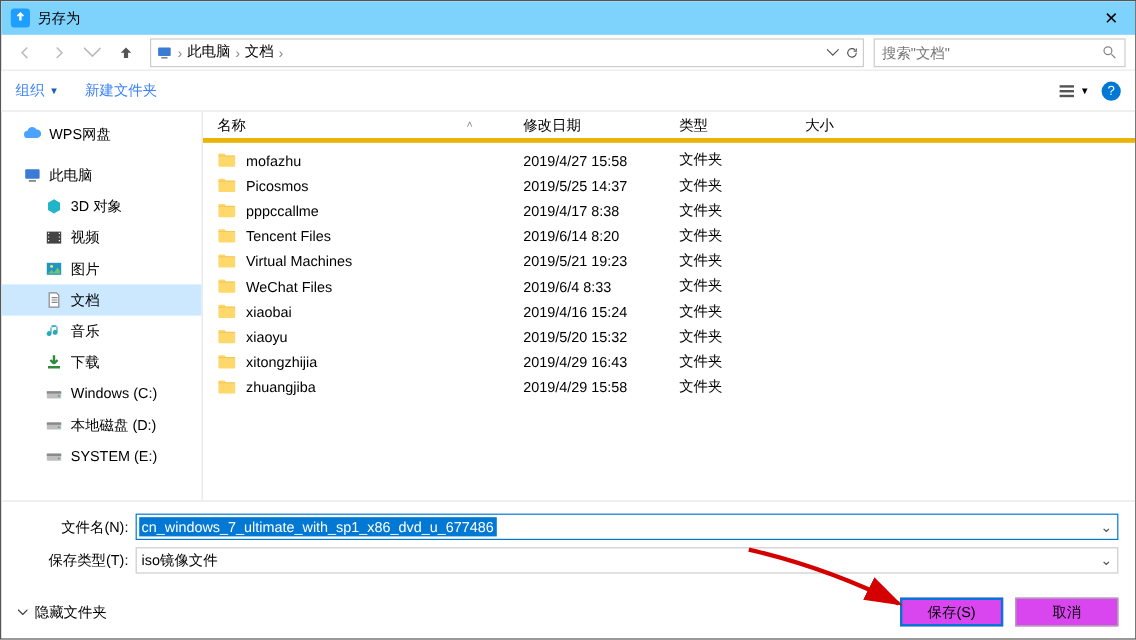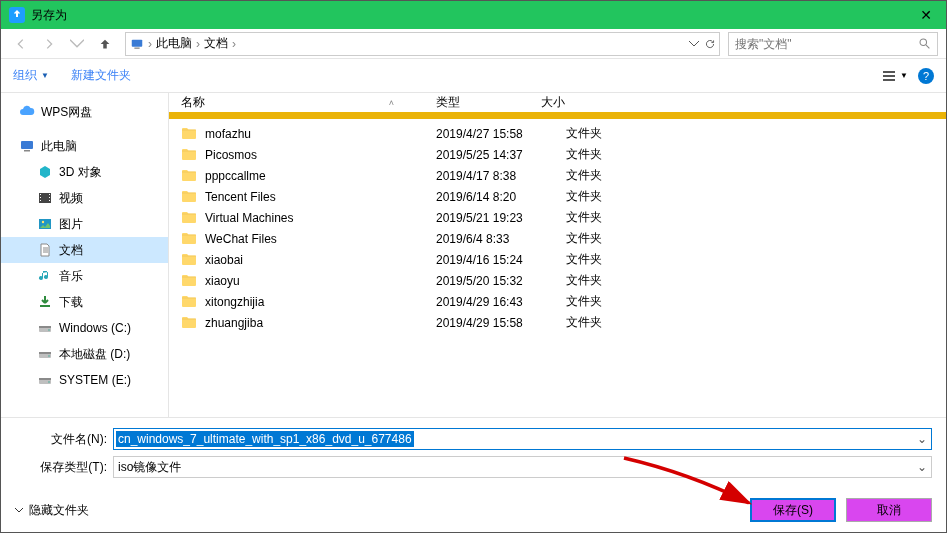--- a/index.html
+++ b/index.html
@@ -1,17 +1,17 @@
 <!DOCTYPE html>
 <html><head>
 <meta charset="utf-8">
 <style>
 *{box-sizing:border-box;margin:0;padding:0;font-family:"Microsoft YaHei","Segoe UI",sans-serif;font-size:12px;color:#000}
 body{background:#fff;width:947px;height:533px;overflow:hidden;position:relative;border:1px solid #555}
-.titlebar{height:28px;display:flex;align-items:center;padding:0 8px;background:#22c55e}
+.titlebar{height:28px;display:flex;align-items:center;padding:0 8px;background:#7dd3fc}
 .app-icon{width:16px;height:16px;background:#1e9eff;border-radius:3px;margin-right:6px;display:flex;align-items:center;justify-content:center}
 .app-icon svg{width:10px;height:10px;fill:#fff}
 .title-text{flex:1}
 .close-x{width:24px;text-align:center;font-size:14px;cursor:default}
 .navbar{height:30px;display:flex;align-items:center;padding:0 8px;gap:4px;border-bottom:1px solid #e5e5e5}
 .nav-btn{width:24px;height:24px;display:flex;align-items:center;justify-content:center;color:#999}
 .nav-btn.active{color:#333}
 .nav-btn svg{width:14px;height:14px}
 .bc-sep{color:#888;margin:0 2px}
 .breadcrumb{flex:1;height:24px;border:1px solid #ccc;display:flex;align-items:center;padding:0 4px;gap:2px;margin:0 4px}
@@ -29,21 +29,21 @@
 .view-ctrl{display:flex;align-items:center;gap:4px;color:#555}
 .view-ctrl svg{width:14px;height:14px}
 .help-icon{width:16px;height:16px;border-radius:50%;background:#0078d4;color:#fff;display:flex;align-items:center;justify-content:center;font-size:11px}
 .body-area{display:flex;height:324px}
 .sidebar{width:168px;border-right:1px solid #e5e5e5;overflow:hidden;padding-top:6px}
 .sb-item{height:26px;display:flex;align-items:center;padding-left:18px;gap:6px;cursor:default}
 .sb-item.indent{padding-left:36px}
 .sb-item.selected{background:#cce8ff}
 .sb-icon{width:16px;height:16px;flex-shrink:0;display:flex;align-items:center;justify-content:center}
 .filelist{flex:1;overflow:hidden}
-.fl-header{height:26px;display:flex;border-bottom:7px solid #eab308;color:#555}
+.fl-header{height:26px;display:flex;border-bottom:4px solid #eab308;color:#555}
 .fl-header .col{padding-left:12px;display:flex;align-items:center;gap:6px}
 .col-name{width:255px}
 .col-date{width:130px}
 .col-type{width:105px}
 .col-size{width:80px}
 .sort-caret{font-size:9px;color:#888;margin-left:auto;margin-right:30px}
 .fl-rows{padding-top:4px}
 .fl-row{height:21px;display:flex;align-items:center}
 .fl-row .col{padding-left:12px}
 .folder-icon{width:16px;height:14px;display:inline-block;margin-right:8px;vertical-align:-2px}
@@ -254,20 +254,21 @@
         </div>
       </div>
   </div>
 
   <div class="filelist">
     <div class="fl-header">
       <div class="col col-name">
           <span>名称</span>
           <span class="sort-caret">˄</span>
         </div>
+      <div class="col col-date">修改日期</div>
       <div class="col col-type">类型</div>
       <div class="col col-size">大小</div>
     </div>
     <div class="fl-rows" id="file-rows">
         <div class="fl-row">
           <div class="col col-name"><svg class="folder-icon" viewBox="0 0 16 14">
               <path d="M1 3a1 1 0 011-1h4l1.5 1.5H14a1 1 0 011 1V12a1 1 0 01-1 1H2a1 1 0 01-1-1z" fill="#ffd86b"></path>
               <path d="M1 4h14" stroke="#e6b84a" stroke-width="0.5"></path>
             </svg><span>mofazhu</span></div>
           <div class="col col-date">2019/4/27 15:58</div>

